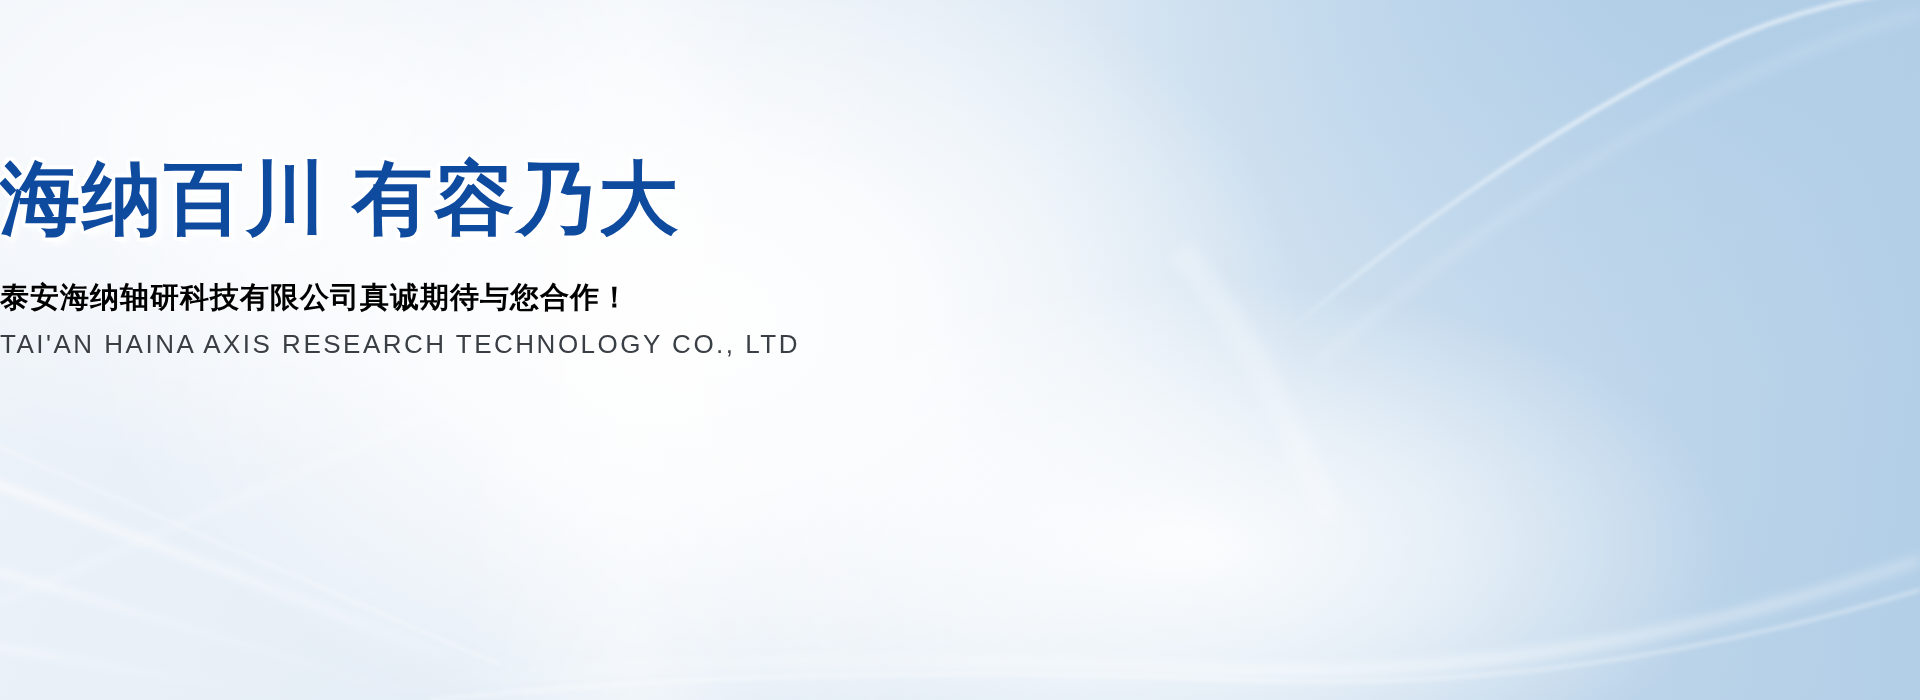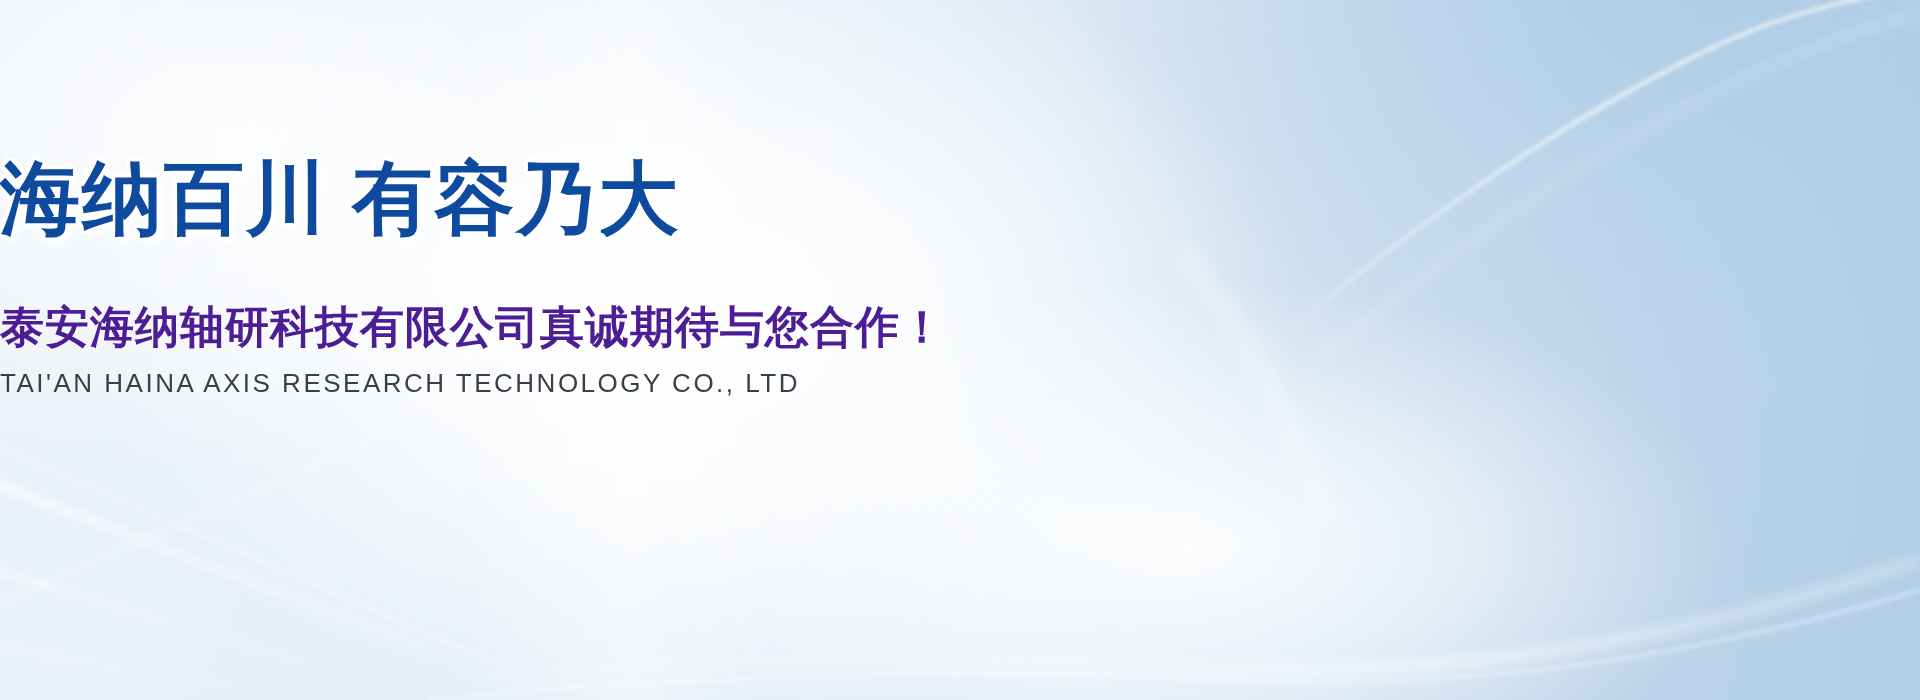--- a/index.html
+++ b/index.html
@@ -131,25 +131,25 @@
        3px -3px 0 #ffffff,
       -3px -3px 0 #ffffff,
        0 4px 0 #ffffff,
        0 -4px 0 #ffffff,
        4px 0 0 #ffffff,
       -4px 0 0 #ffffff,
        5px 6px 7px rgba(255,255,255,0.95);
   }
 
   .sub-cn {
-    margin-top: 58px;
-    font-size: 44px;
+    margin-top: 38px;
+    font-size: 29px;
     font-weight: 700;
     letter-spacing: 1px;
-    color: #4c1d95;
+    color: #000000;
     white-space: nowrap;
     text-shadow: 0 1px 2px rgba(255,255,255,0.85);
   }
 
   .sub-en {
     margin-top: 11px;
     font-size: 26px;
     font-weight: 400;
     letter-spacing: 2.5px;
     color: #3a3f45;

